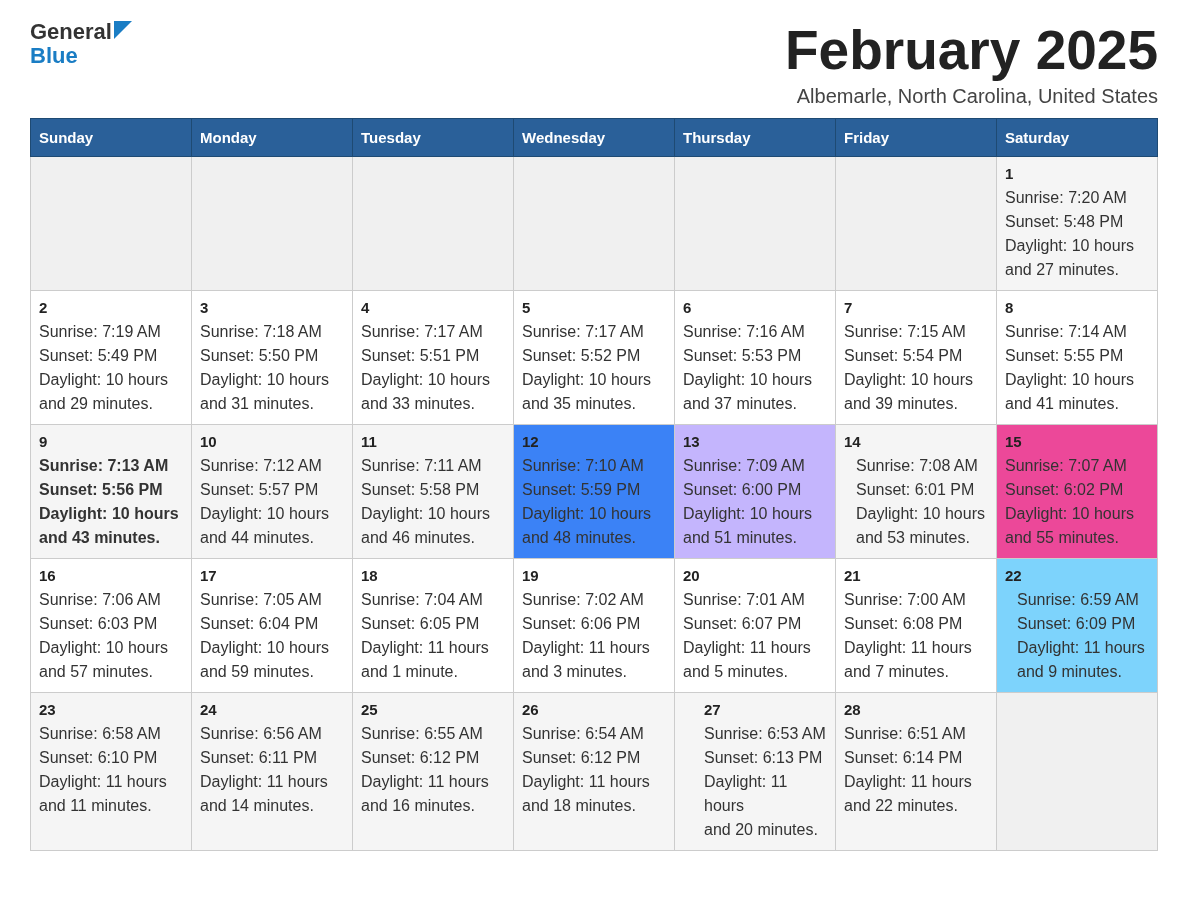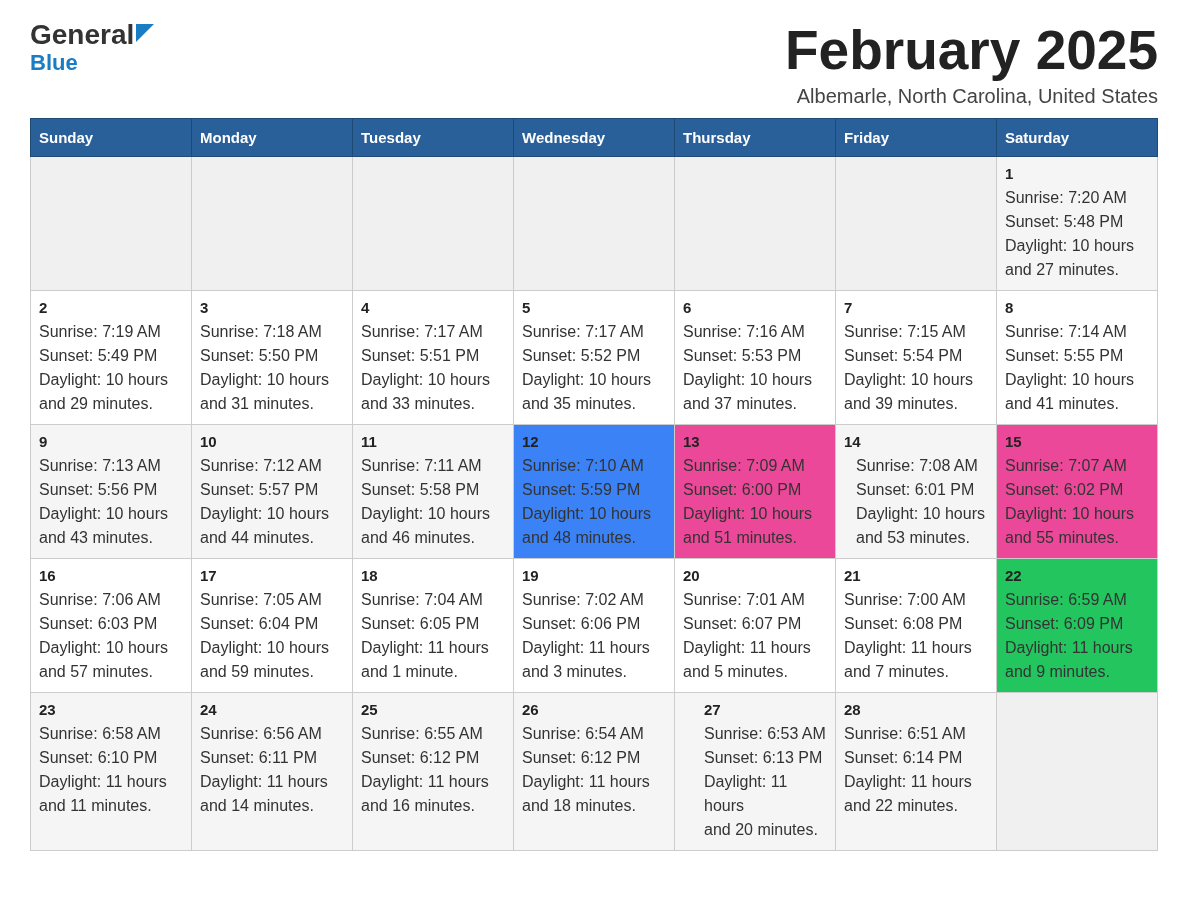--- a/index.html
+++ b/index.html
@@ -15,21 +15,21 @@
       justify-content: space-between;
       align-items: flex-start;
       margin-bottom: 10px;
     }
     .logo {
       display: flex;
       flex-direction: column;
       align-items: flex-start;
     }
     .logo-general {
-      font-size: 28px;
+      font-size: 22px;
       font-weight: bold;
       color: #333;
       line-height: 1.1;
     }
     .logo-blue {
       font-size: 22px;
       font-weight: bold;
       color: #1a7dc4;
       line-height: 1.1;
     }
@@ -182,21 +182,21 @@
           <span class="day-number">8</span>
           <div class="day-info" style="white-space: pre-line;">Sunrise: 7:14 AM
 Sunset: 5:55 PM
 Daylight: 10 hours
 and 41 minutes.</div>
         </td>
       </tr>
       <tr>
         <td style="background-color: rgb(245, 245, 245);">
           <span class="day-number">9</span>
-          <div class="day-info" style="white-space: pre-line;">Sunrise: 7:13 AM
+          <div class="day-info" style="white-space: pre-line; font-weight: bold;">Sunrise: 7:13 AM
 Sunset: 5:56 PM
 Daylight: 10 hours
 and 43 minutes.</div>
         </td>
         <td style="background-color: rgb(245, 245, 245);">
           <span class="day-number">10</span>
           <div class="day-info" style="white-space: pre-line;">Sunrise: 7:12 AM
 Sunset: 5:57 PM
 Daylight: 10 hours
 and 44 minutes.</div>
@@ -208,21 +208,21 @@
 Daylight: 10 hours
 and 46 minutes.</div>
         </td>
         <td style="background-color: #3b82f6;">
           <span class="day-number">12</span>
           <div class="day-info" style="white-space: pre-line;">Sunrise: 7:10 AM
 Sunset: 5:59 PM
 Daylight: 10 hours
 and 48 minutes.</div>
         </td>
-        <td style="background-color: #ec4899;">
+        <td style="background-color: #c4b5fd;">
           <span class="day-number">13</span>
           <div class="day-info" style="white-space: pre-line;">Sunrise: 7:09 AM
 Sunset: 6:00 PM
 Daylight: 10 hours
 and 51 minutes.</div>
         </td>
         <td style="background-color: rgb(245, 245, 245);">
           <span class="day-number">14</span>
           <div class="day-info" style="white-space: pre-line; margin-left: 12px;">Sunrise: 7:08 AM
 Sunset: 6:01 PM
@@ -273,23 +273,23 @@
 Daylight: 11 hours
 and 5 minutes.</div>
         </td>
         <td style="background-color: rgb(255, 255, 255);">
           <span class="day-number">21</span>
           <div class="day-info" style="white-space: pre-line;">Sunrise: 7:00 AM
 Sunset: 6:08 PM
 Daylight: 11 hours
 and 7 minutes.</div>
         </td>
-        <td style="background-color: #22c55e;">
+        <td style="background-color: #7dd3fc;">
           <span class="day-number">22</span>
-          <div class="day-info" style="white-space: pre-line;">Sunrise: 6:59 AM
+          <div class="day-info" style="white-space: pre-line; margin-left: 12px;">Sunrise: 6:59 AM
 Sunset: 6:09 PM
 Daylight: 11 hours
 and 9 minutes.</div>
         </td>
       </tr>
       <tr>
         <td style="background-color: rgb(245, 245, 245);">
           <span class="day-number">23</span>
           <div class="day-info" style="white-space: pre-line;">Sunrise: 6:58 AM
 Sunset: 6:10 PM

